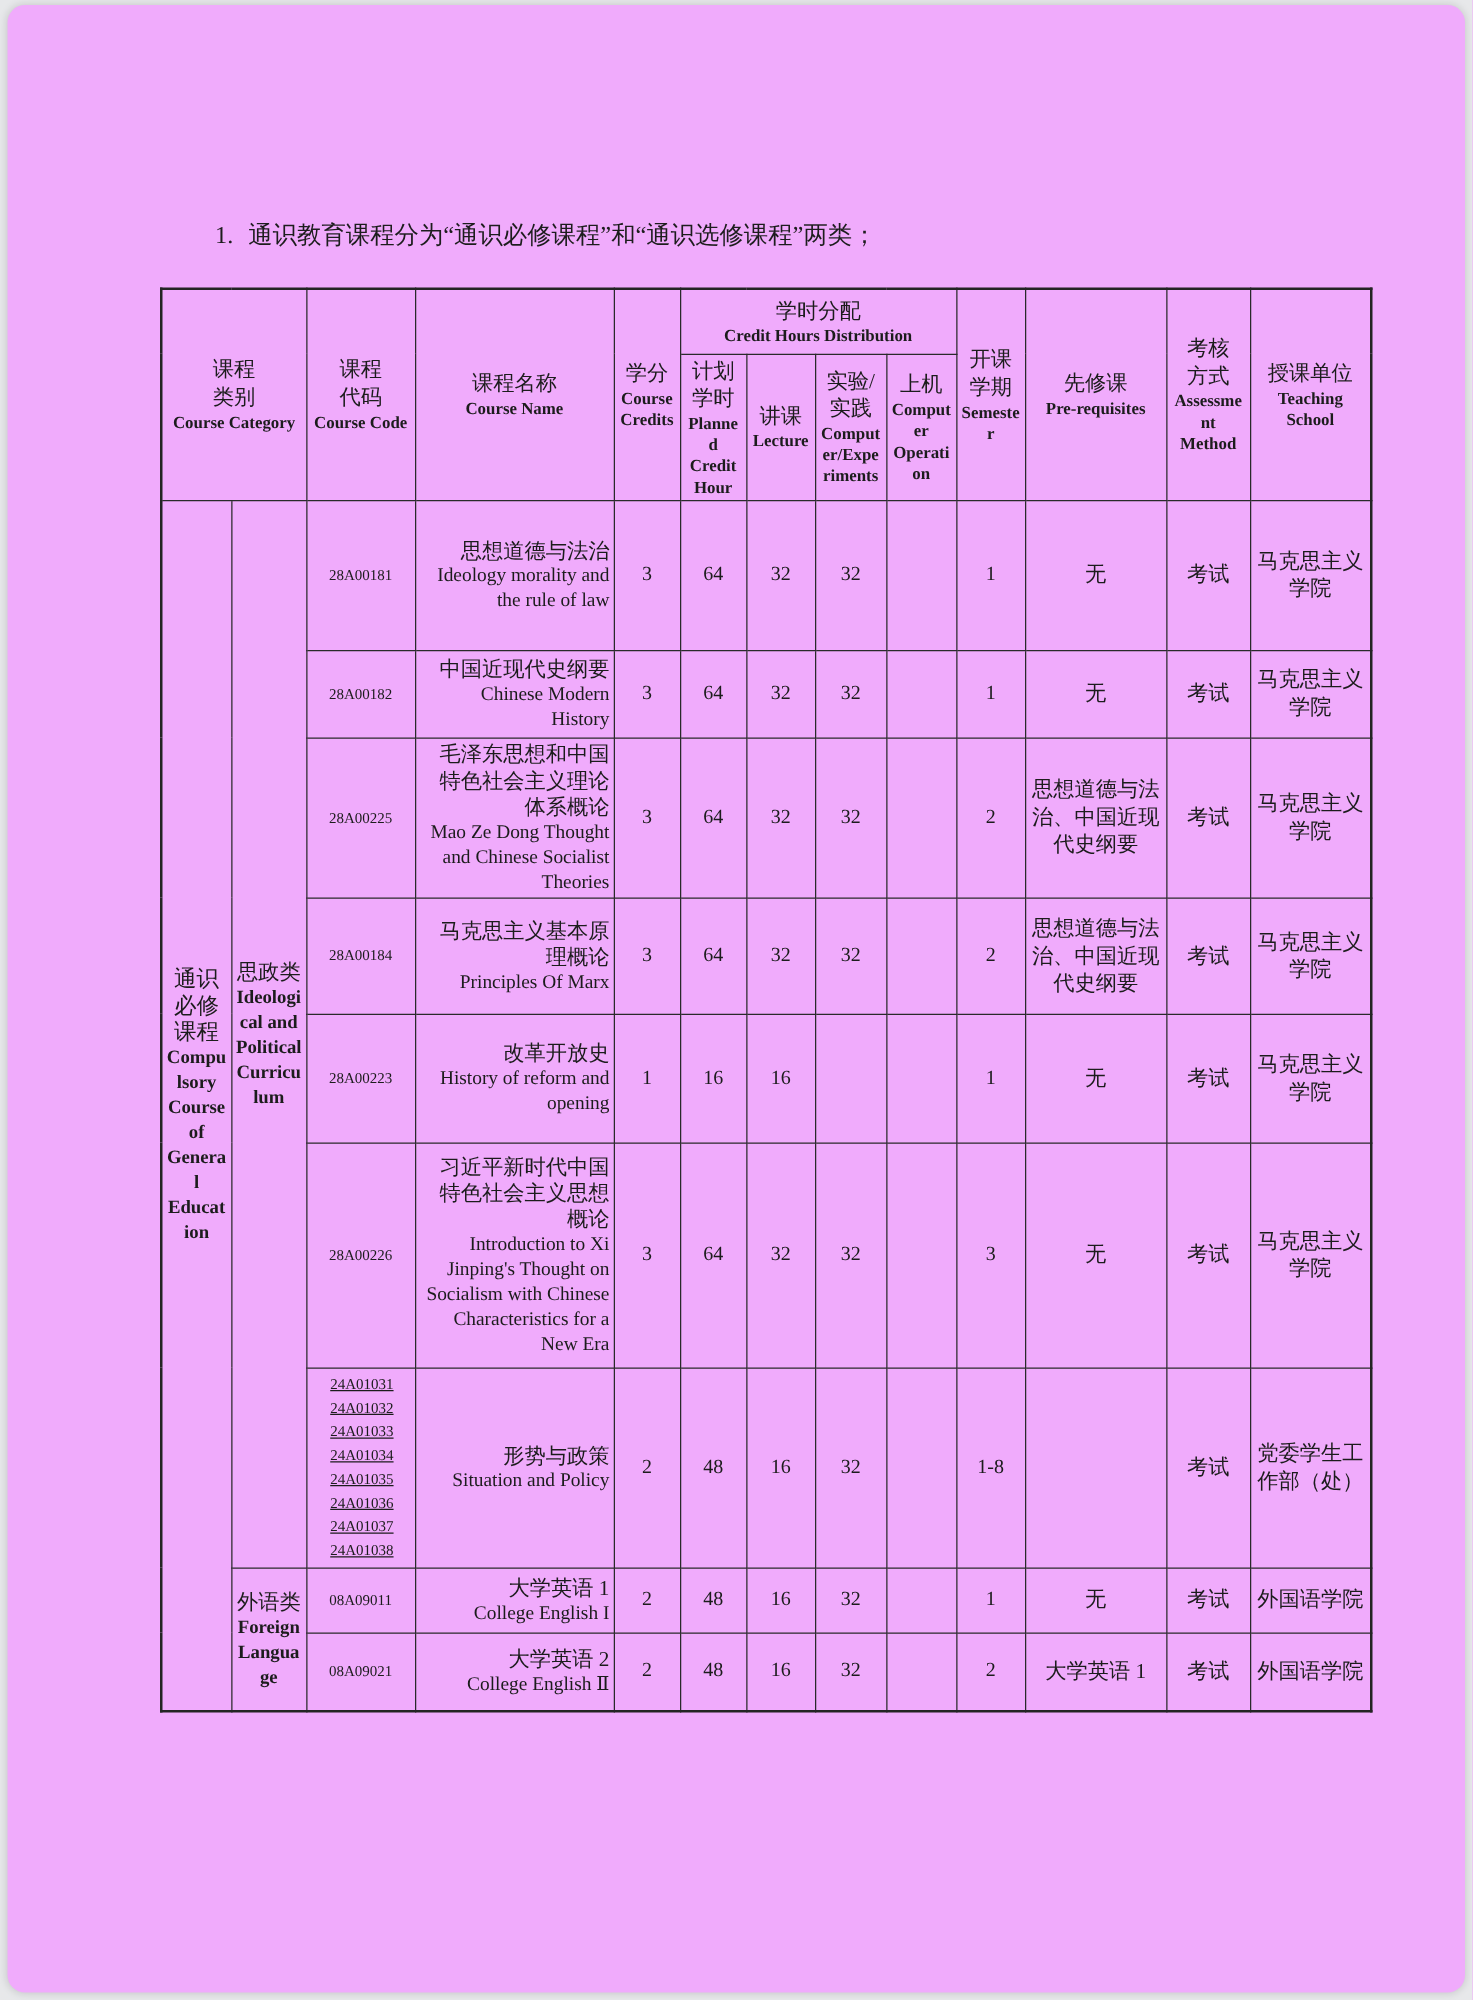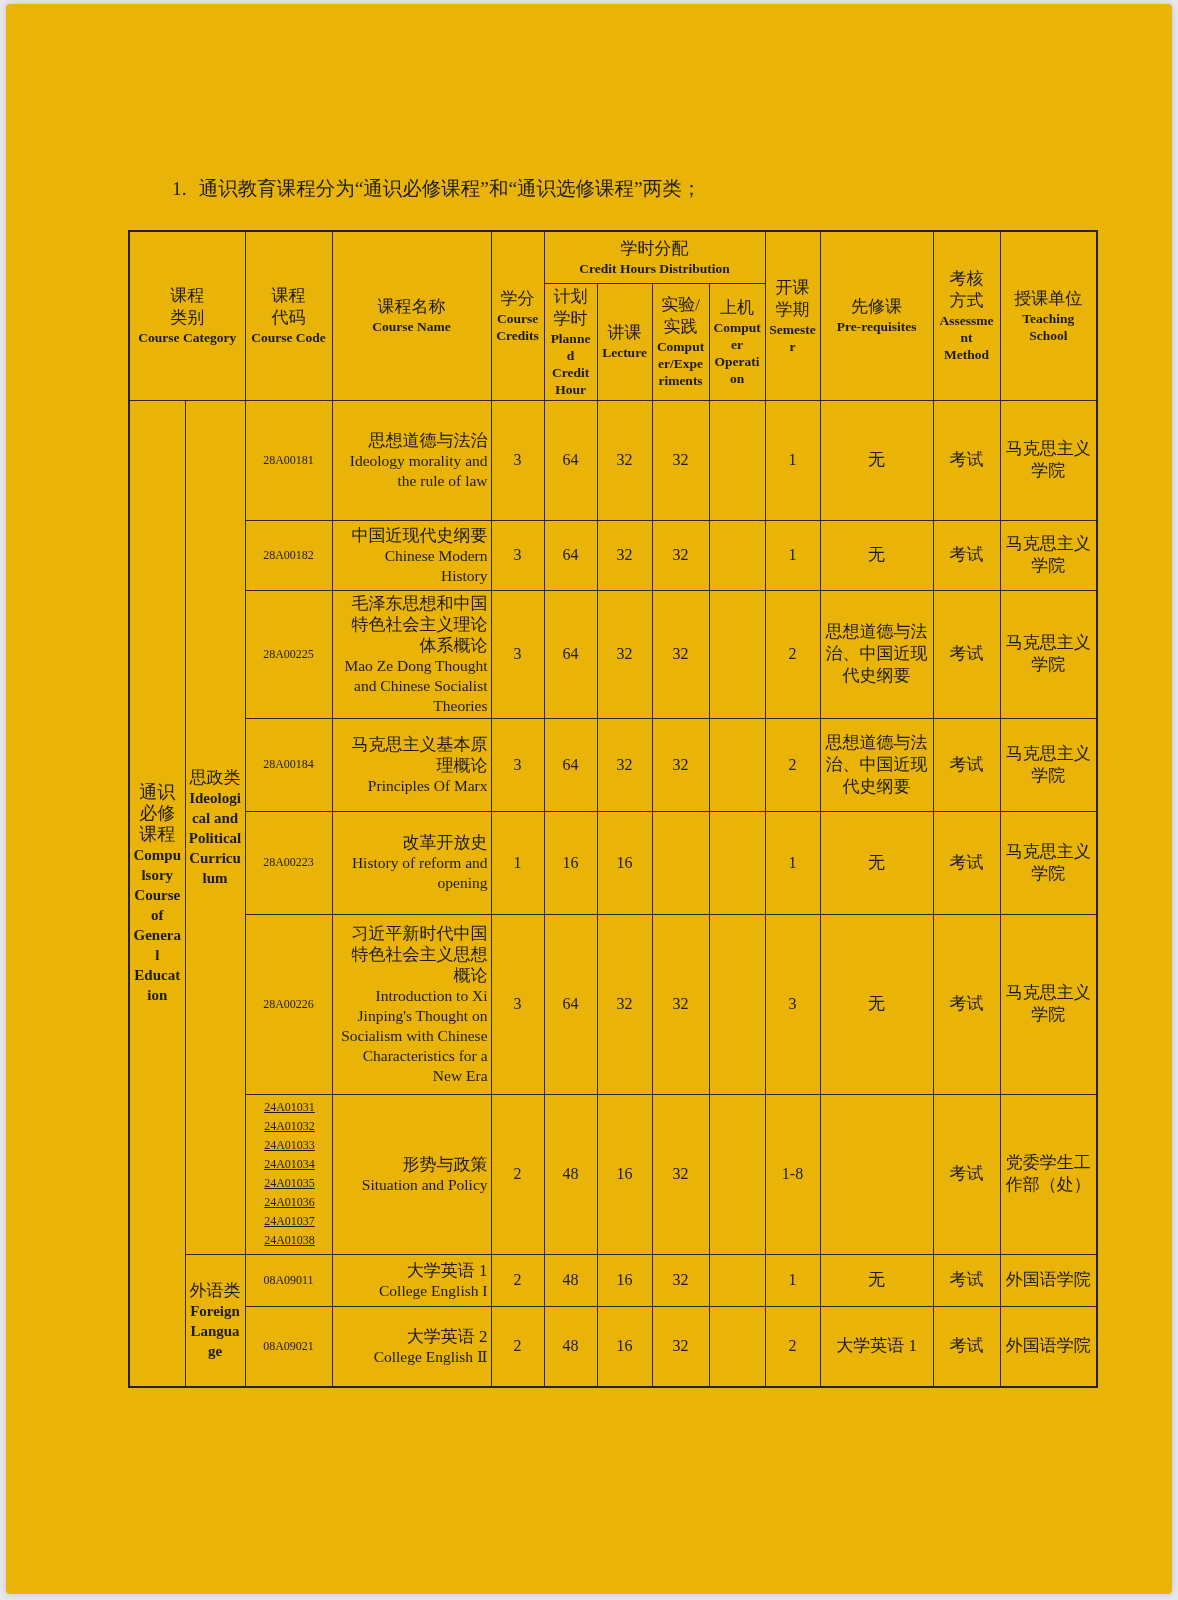--- a/index.html
+++ b/index.html
@@ -6,22 +6,22 @@
   body{
     width:1178px;height:1600px;
     background:#e7e8ea;
     font-family:"Liberation Serif","DejaVu Serif",serif;
     color:#1c1c1c;
     position:relative;
   }
   .card{
     position:absolute;
     top:4px;left:6px;right:6px;bottom:6px;
-    background:#eab308;
-    border-radius:4px;
+    background:#f0abfc;
+    border-radius:14px;
     box-shadow:0 0 7px rgba(0,0,0,.16);
     overflow:hidden;
   }
   .doc{
     padding:168px 0 0 122px;
   }
   .notes{
     width:952px;
     font-size:19.5px;
     line-height:34px;
@@ -65,21 +65,21 @@
   tr.hr1{height:52px;}
   tr.hr2{height:116px;}
   tr.r0{height:120px;}
   tr.r1{height:70px;}
   tr.r2{height:114px;}
   tr.r3{height:93px;}
   tr.r4{height:103px;}
   tr.r5{height:180px;}
   tr.r6{height:160px;}
   tr.r7{height:52px;}
-  tr.r8{height:81px;}
+  tr.r8{height:63px;}
 </style>
 </head>
 <body>
 
 <div class="card">
   <div class="doc">
 
     <div class="notes">
       <p class="note"><span class="num">1.</span><span>通识教育课程分为“通识必修课程”和“通识选修课程”两类；</span></p>
     </div>

